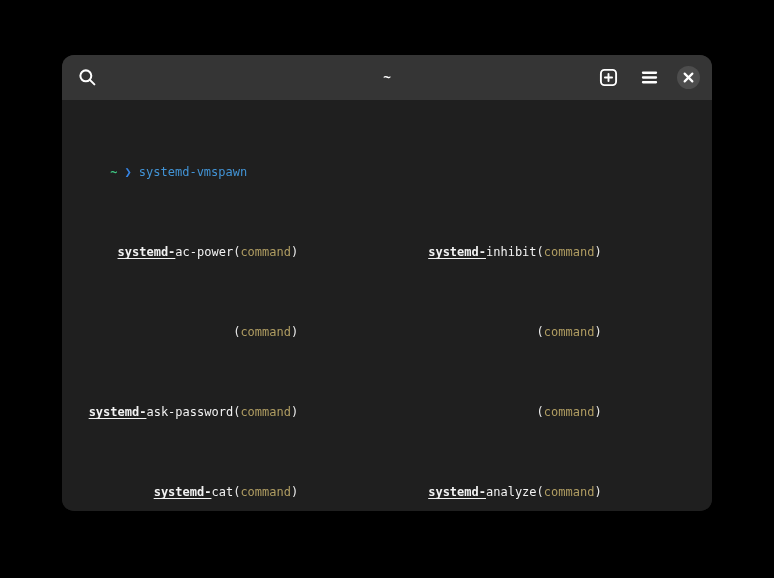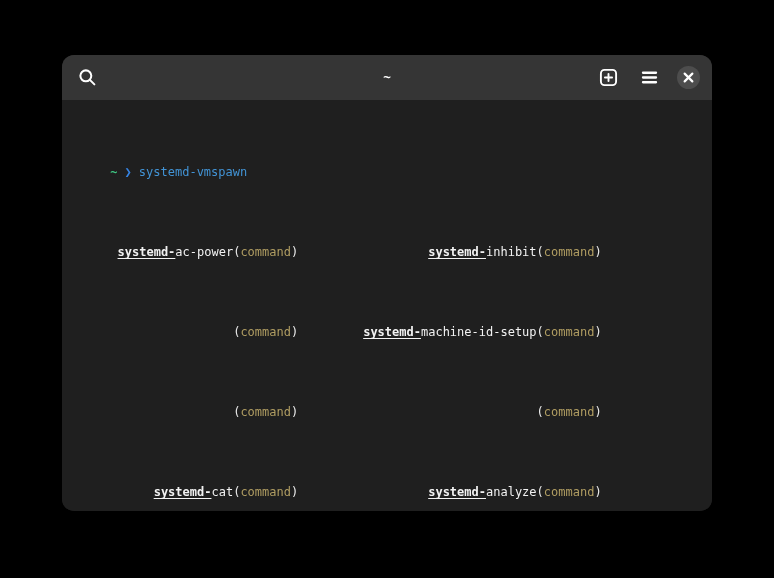--- a/index.html
+++ b/index.html
@@ -145,27 +145,27 @@
       <span class="name"><span class="prefix">systemd-</span><span class="rest">inhibit</span></span>
       <span class="annot"><span class="paren">(</span><span class="kind">command</span><span class="paren">)</span></span>
     </span>
   </div>
 
   <div class="line row">
     <span class="cell cell-left">
       <span class="annot"><span class="paren">(</span><span class="kind">command</span><span class="paren">)</span></span>
     </span>
     <span class="cell cell-right">
-      <span class="name"><span class="prefix">systemd-</span><span class="rest">machine-id-setup</span></span>
-      <span class="annot"><span class="paren">(</span><span class="kind">command</span><span class="paren">)</span></span>
-    </span>
-  </div>
-
-  <div class="line row">
-    <span class="cell cell-left">
+      <span class="annot"><span class="paren">(</span><span class="kind">command</span><span class="paren">)</span></span>
+    </span>
+  </div>
+
+  <div class="line row">
+    <span class="cell cell-left">
+      <span class="name"><span class="prefix">systemd-</span><span class="rest">ask-password</span></span>
       <span class="annot"><span class="paren">(</span><span class="kind">command</span><span class="paren">)</span></span>
     </span>
     <span class="cell cell-right">
       <span class="annot"><span class="paren">(</span><span class="kind">command</span><span class="paren">)</span></span>
     </span>
   </div>
 
   <div class="line row">
     <span class="cell cell-left">
       <span class="name"><span class="prefix">systemd-</span><span class="rest">cat</span></span>

